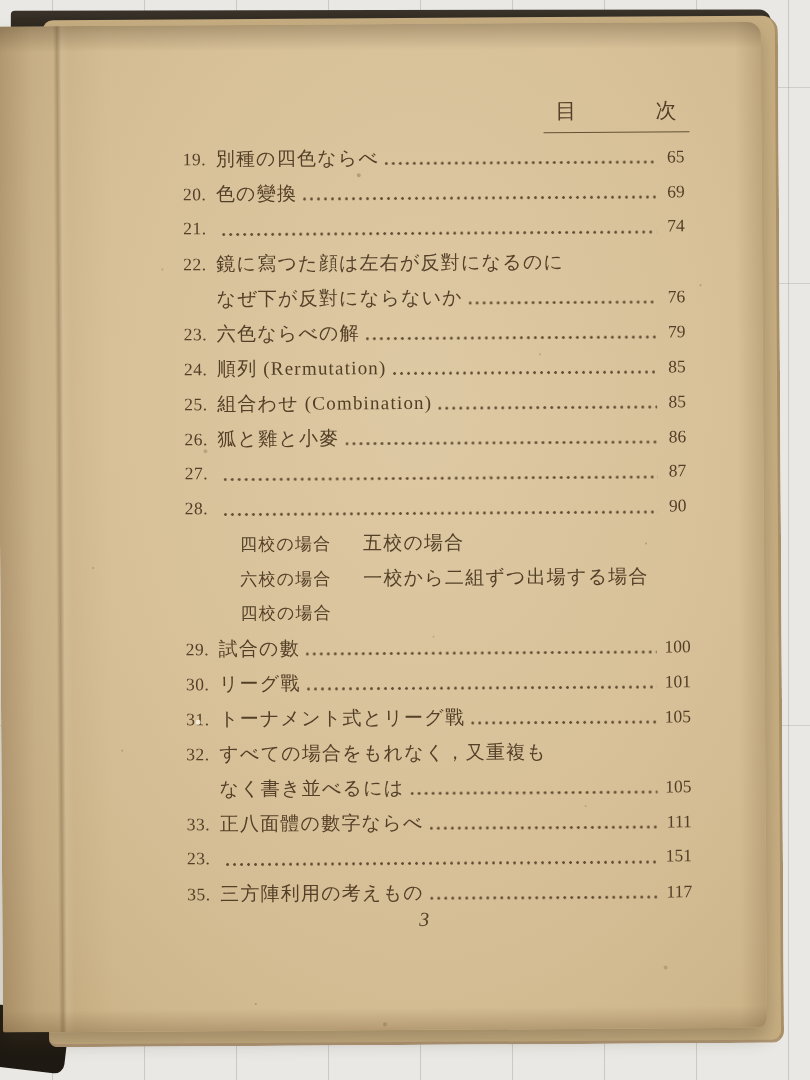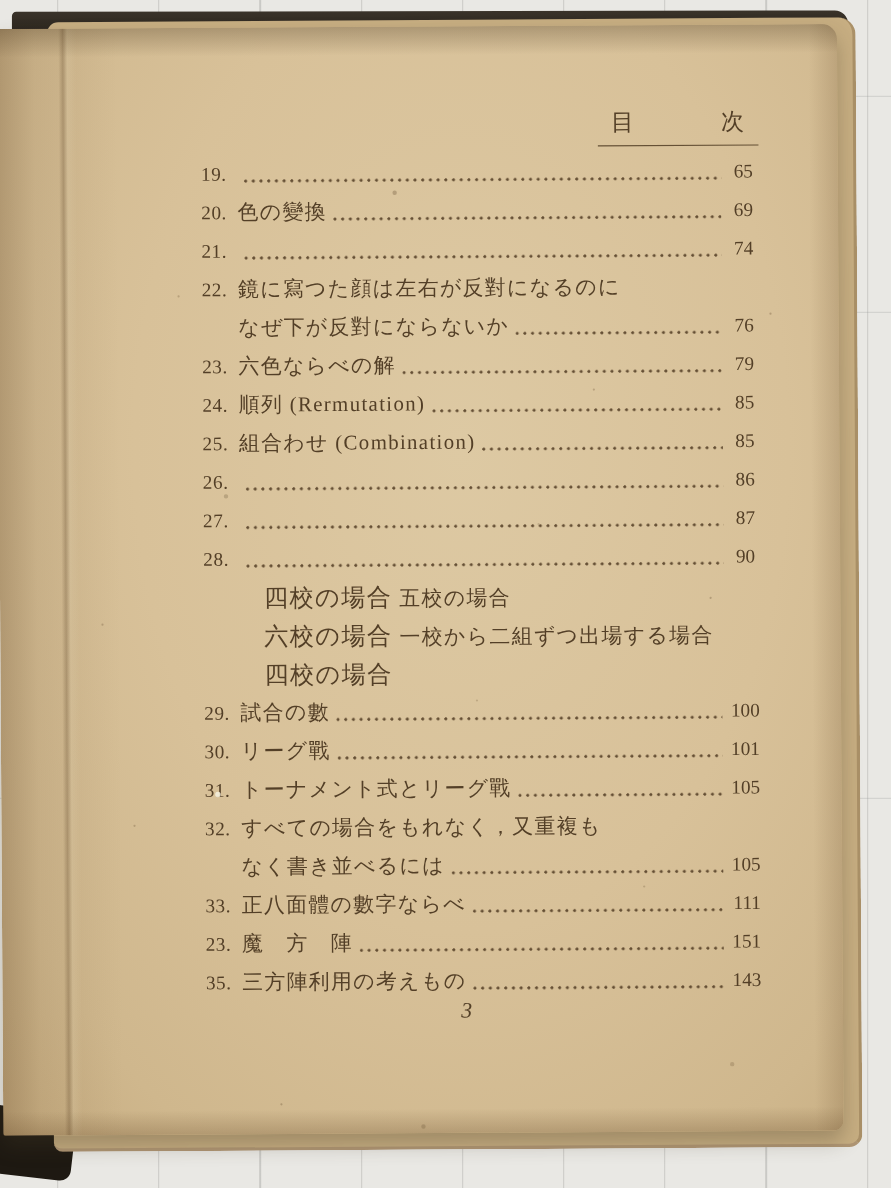--- a/index.html
+++ b/index.html
@@ -73,21 +73,21 @@
   .num{width:33px;font-size:17.5px;letter-spacing:.5px;flex:none;}
   .ttl{font-size:19px;letter-spacing:1.2px;white-space:pre;}
   .dots{
     flex:1;align-self:stretch;margin:0 2px 0 6px;
     background-image:radial-gradient(circle at 1.6px 1.6px, rgba(80,58,34,.85) 1.1px, rgba(80,58,34,0) 1.7px);
     background-size:7px 3.2px;background-repeat:repeat-x;
     background-position:left bottom 10px;
   }
   .pg{margin-left:6px;font-size:17.5px;min-width:24px;text-align:center;flex:none;}
   .row.sub{padding-left:55px;}
-  .row.sub .c1{width:123px;font-size:22px;letter-spacing:1.2px;flex:none;}
+  .row.sub .c1{width:123px;font-size:17px;letter-spacing:1.2px;flex:none;}
   .row.sub .c2{font-size:19px;letter-spacing:1.2px;}
   .folio{
     position:absolute;left:402px;top:884px;width:40px;text-align:center;
     font-size:20px;font-style:italic;
   }
 </style>
 </head>
 <body>
 
 <div class="scene">
@@ -96,20 +96,21 @@
     <div class="cover-corner"></div>
     <div class="page-stack"></div>
     <div class="page">
       <div class="header">
         <span>目</span>
         <span>次</span>
       </div>
       <div class="toc">
           <div class="row">
             <span class="num">19.</span>
+            <span class="ttl">別種の四色ならべ</span>
             <span class="dots"></span>
             <span class="pg">65</span>
           </div>
           <div class="row">
             <span class="num">20.</span>
             <span class="ttl">色の變換</span>
             <span class="dots"></span>
             <span class="pg">69</span>
           </div>
           <div class="row">
@@ -140,20 +141,21 @@
             <span class="pg">85</span>
           </div>
           <div class="row">
             <span class="num">25.</span>
             <span class="ttl">組合わせ (Combination)</span>
             <span class="dots"></span>
             <span class="pg">85</span>
           </div>
           <div class="row">
             <span class="num">26.</span>
+            <span class="ttl">狐と雞と小麥</span>
             <span class="dots"></span>
             <span class="pg">86</span>
           </div>
           <div class="row">
             <span class="num">27.</span>
             <span class="dots"></span>
             <span class="pg">87</span>
           </div>
           <div class="row">
             <span class="num">28.</span>
@@ -201,27 +203,26 @@
             <span class="pg">105</span>
           </div>
           <div class="row">
             <span class="num">33.</span>
             <span class="ttl">正八面體の數字ならべ</span>
             <span class="dots"></span>
             <span class="pg">111</span>
           </div>
           <div class="row">
             <span class="num">23.</span>
-            <span class="ttl">魔　方　陣</span>
             <span class="dots"></span>
             <span class="pg">151</span>
           </div>
           <div class="row">
             <span class="num">35.</span>
             <span class="ttl">三方陣利用の考えもの</span>
             <span class="dots"></span>
-            <span class="pg">143</span>
+            <span class="pg">117</span>
           </div>
         </div>
       <div class="folio">3</div>
     </div>
   </div>
 </div>
 
 </body></html>

